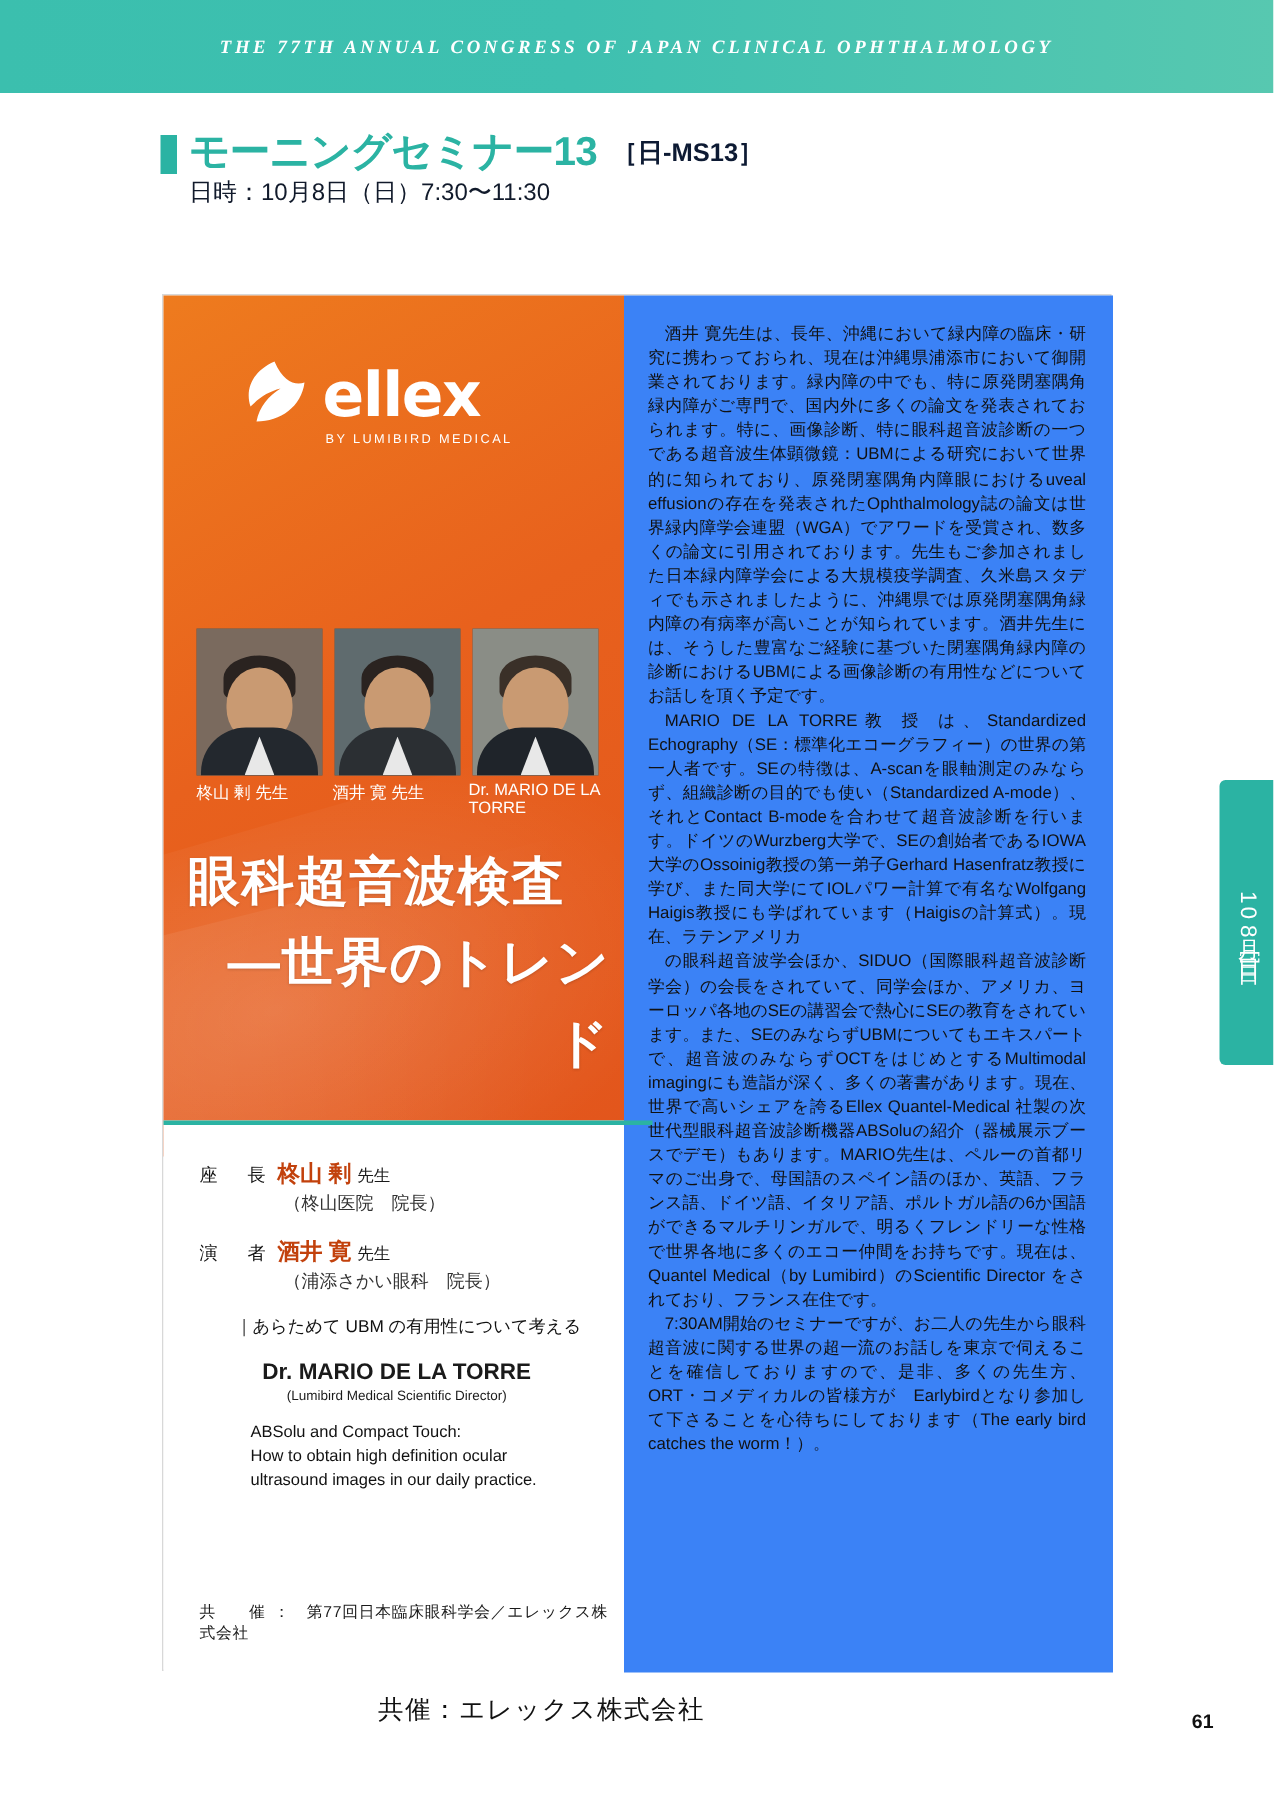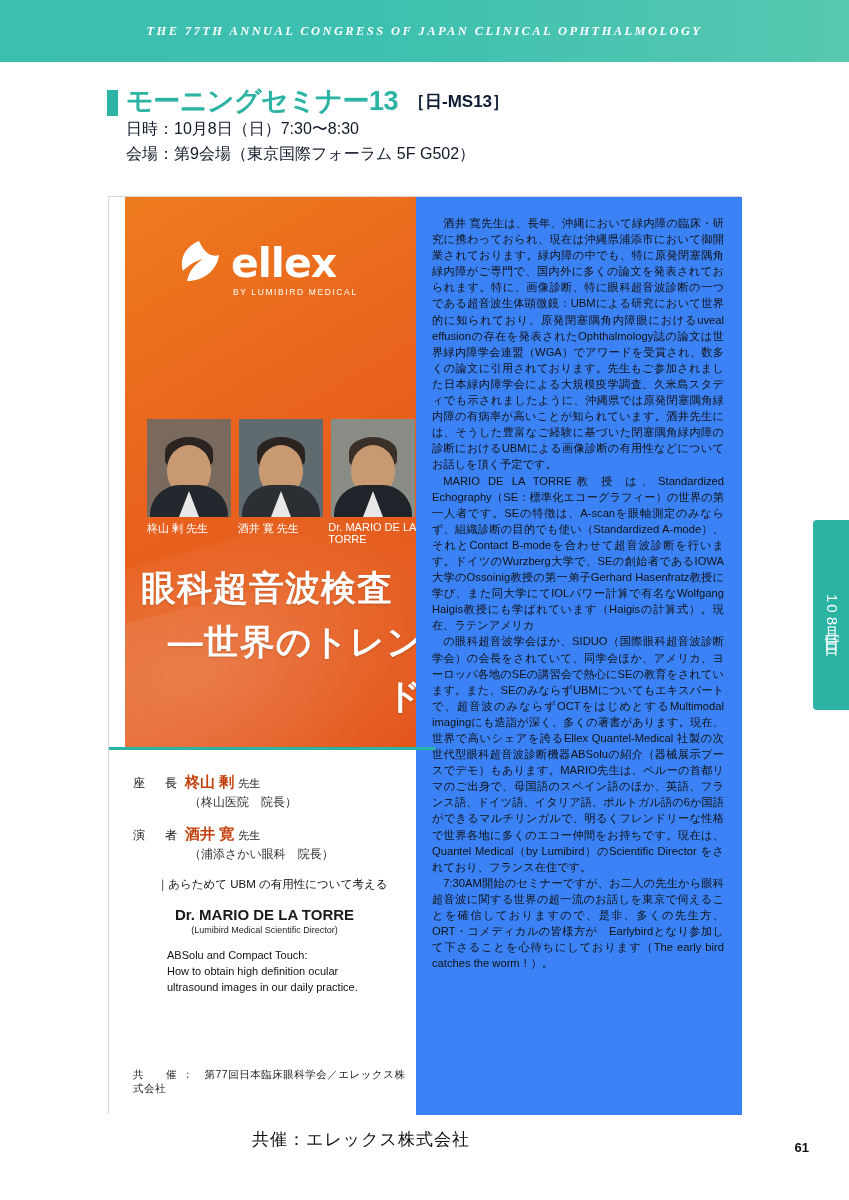--- a/index.html
+++ b/index.html
@@ -38,21 +38,21 @@
   }
   .seminar-line {
     color:#111a2b; font-size:16px; line-height:25px; margin-left:18px; letter-spacing:0px;
   }
   
   .poster {
     position:absolute; left:108px; top:196px; width:633px; height:918px;
     background:#ffffff; border:1px solid #d8d8d8;
   }
   .poster-left {
-    position:absolute; left:16px; top:0; width:307px; height:574px;
+    position:absolute; left:0; top:0; width:307px; height:574px;
     background: linear-gradient(150deg,#ee7b1e 0%, #e8611d 45%, #e2551c 100%);
     overflow:hidden;
     text-decoration:underline;
   }
   .poster-left:before{
     content:""; position:absolute; left:-60px; top:330px; width:460px; height:300px;
     background: radial-gradient(ellipse at 30% 40%, rgba(255,255,255,0.16), rgba(255,255,255,0) 62%);
     transform: rotate(-16deg);
   }
   .poster-left:after{
@@ -154,22 +154,21 @@
 
 <div class="top-banner">
   <div class="banner-text">THE 77TH ANNUAL CONGRESS OF JAPAN CLINICAL OPHTHALMOLOGY</div>
 </div>
 
 <div class="seminar-head">
   <div class="bar"></div>
   <div>
     <span class="seminar-title">モーニングセミナー13</span><span class="seminar-code">［日-MS13］</span>
   </div>
-  <div class="seminar-line">日時：10月8日（日）7:30〜8:30</div>
-  <div class="seminar-line">会場：第9会場（東京国際フォーラム 5F G502）</div>
+  <div class="seminar-line">日時：10月8日（日）7:30〜11:30</div>
 </div>
 
 <div class="poster">
 
   <div class="poster-left">
 
     <div class="logo-wrap">
       <svg class="logo-mark" viewBox="0 0 52 52">
         <path d="M26 4 C12 10 6 22 10 34 C16 28 22 24 30 22 C22 27 16 34 14 44 C30 44 44 34 46 18 C40 20 32 18 26 4 Z" fill="#ffffff"></path>
       </svg>

